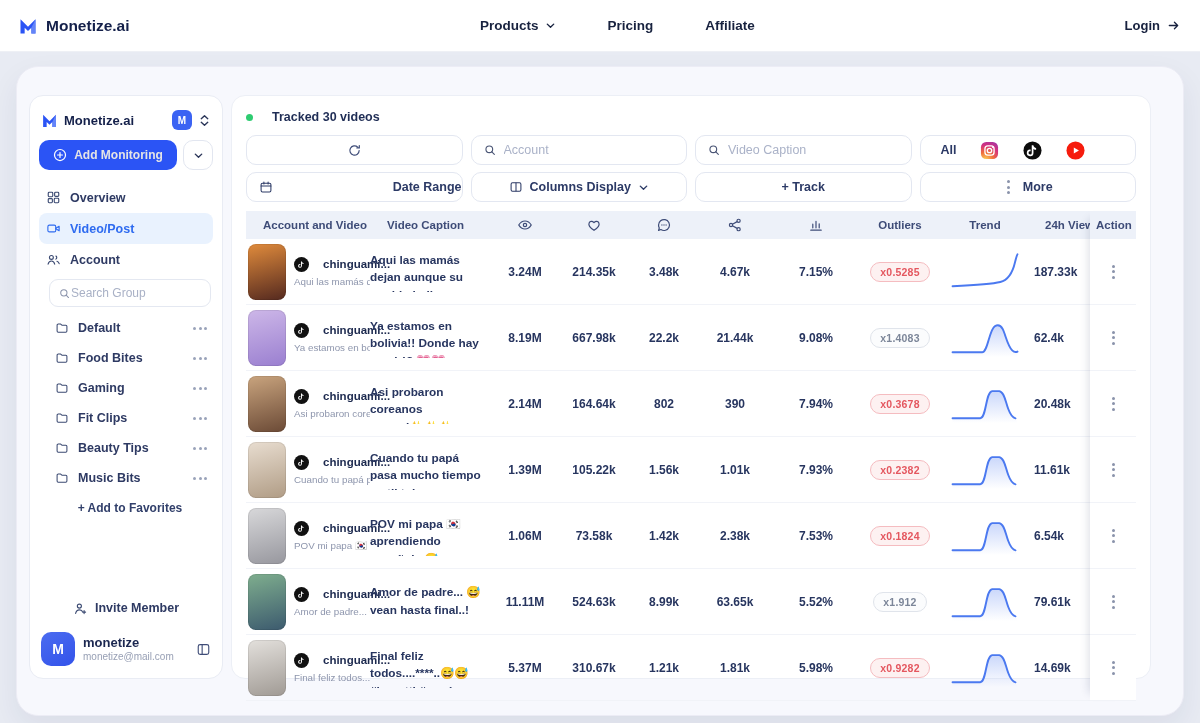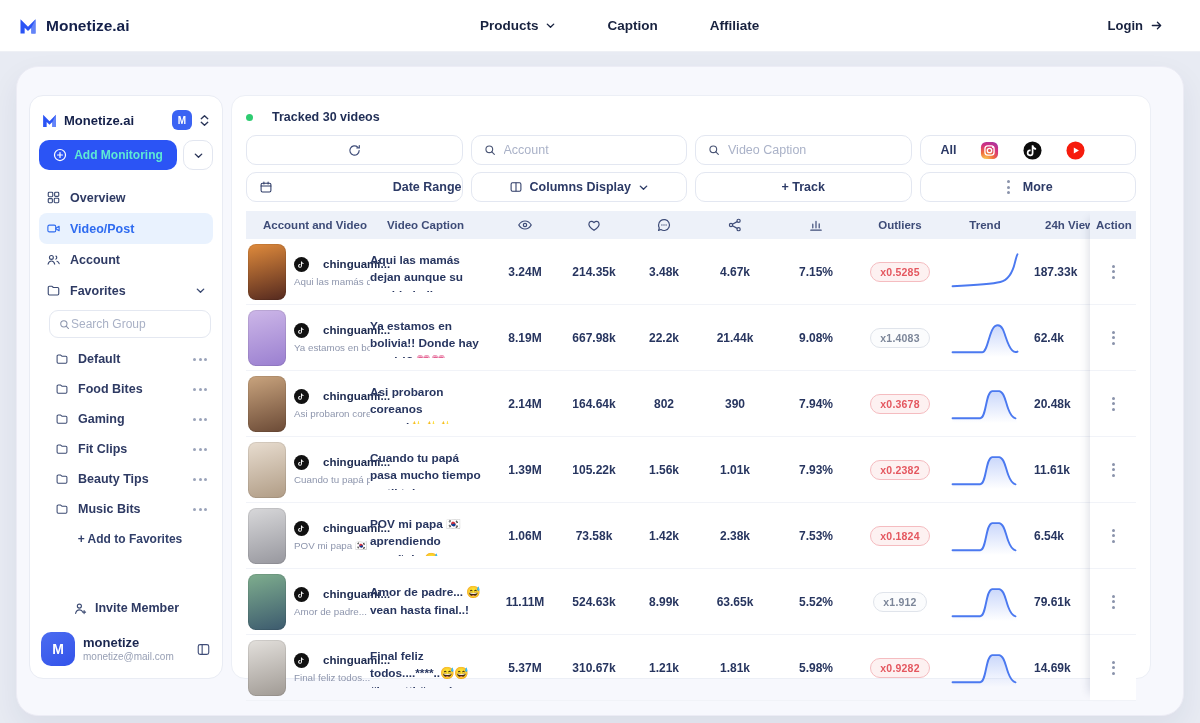--- a/index.html
+++ b/index.html
@@ -6,37 +6,37 @@
   html,body { width:1200px; height:723px; overflow:hidden; background:#e8ebf3;
     font-family:"Liberation Sans", sans-serif; }
 
   
   .topnav { position:absolute; left:0; top:0; width:1200px; height:52px; background:#fff;
     border-bottom:1px solid #eef0f5; display:flex; align-items:center; z-index:5; }
   .brand { display:flex; align-items:center; gap:8px; margin-left:18px; }
   .brand-name { font-size:15.5px; font-weight:700; color:#14204a; }
   .nav-links { position:absolute; left:480px; display:flex; align-items:center; gap:52px; }
   .nav-link { display:flex; align-items:center; gap:6px; font-size:13.5px; font-weight:600; color:#18223f; cursor:pointer; }
-  .nav-right { position:absolute; right:37px; display:flex; align-items:center; gap:7px;
+  .nav-right { position:absolute; right:20px; display:flex; align-items:center; gap:7px;
     font-size:13px; font-weight:600; color:#18223f; cursor:pointer; }
 
   
   .shell { position:absolute; left:16px; top:66px; width:1168px; height:650px;
     background:#f7f8fd; border:1px solid #ececf5; border-radius:22px;
     box-shadow:0 12px 30px rgba(30,40,90,.07); }
 
   
   .sidebar { position:absolute; left:12px; top:28px; width:194px; height:584px; background:#fff;
     border:1px solid #e9ecf4; border-radius:14px; padding:10px 9px; display:flex; flex-direction:column; }
   .sb-head { display:flex; align-items:center; gap:6px; padding:4px 2px 10px 2px; }
   .sb-brand { font-size:13px; font-weight:700; color:#14204a; flex:1; }
   .ws-badge { width:20px; height:20px; border-radius:6px; background:#3b63f3; color:#fff;
     font-size:10px; font-weight:700; display:flex; align-items:center; justify-content:center; }
   .sb-add-row { display:flex; gap:6px; margin-bottom:12px; }
-  .btn-add { flex:1; height:30px; border-radius:10px; background:#2b54f5; color:#5eead4; border:none;
+  .btn-add { flex:1; height:30px; border-radius:10px; background:#2b54f5; color:#e5e5e5; border:none;
     font-size:12px; font-weight:700; display:flex; align-items:center; justify-content:center; gap:7px; cursor:pointer;
     font-family:"Liberation Sans",sans-serif; }
   .btn-add-caret { width:30px; height:30px; border-radius:10px; border:1px solid #e2e6f0; background:#fff;
     display:flex; align-items:center; justify-content:center; cursor:pointer; }
   .sb-item { display:flex; align-items:center; gap:9px; height:31px; border-radius:8px; padding:0 7px;
     font-size:12.5px; font-weight:600; color:#2e3a63; cursor:pointer; }
   .sb-item.active { background:#e9f2fe; color:#2e6bf0; }
   .sb-item .grow { flex:1; }
   .sb-sub { margin-left:8px; margin-top:2px; }
   .sb-search { display:flex; align-items:center; height:28px; border:1px solid #e4e8f1;
@@ -143,21 +143,21 @@
     </svg>
     <span class="brand-name">Monetize.ai</span>
   </div>
   <div class="nav-links">
     <span class="nav-link">
       <span>Products</span>
       <svg class="ic" width="11" height="11" viewBox="0 0 12 12">
           <path d="M2.5 4.5 6 8l3.5-3.5" fill="none" stroke="#18223f" stroke-width="1.5" stroke-linecap="round" stroke-linejoin="round"></path>
         </svg>
     </span>
-    <span class="nav-link">Caption</span>
+    <span class="nav-link">Pricing</span>
     <span class="nav-link">Affiliate</span>
   </div>
   <div class="nav-right">
     <span>Login</span>
     <svg class="ic" width="13" height="13" viewBox="0 0 14 14">
         <path d="M2.5 7h9M8 3.5 11.5 7 8 10.5" fill="none" stroke="#18223f" stroke-width="1.4" stroke-linecap="round" stroke-linejoin="round"></path>
       </svg>
   </div>
 </div>
 
@@ -213,30 +213,20 @@
     </div>
     <div class="sb-item">
       <svg class="ic" width="15" height="15" viewBox="0 0 20 20">
           <g fill="none" stroke="#3b4a72" stroke-width="1.5" stroke-linecap="round">
             <circle cx="7.2" cy="7.2" r="2.6"></circle>
             <path d="M2.8 16.2c.6-2.7 2.3-4.2 4.4-4.2s3.8 1.5 4.4 4.2"></path>
             <path d="M13.2 5.4a2.4 2.4 0 0 1 0 4.1M14.6 12.3c1.5.3 2.5 1.5 3 3.3"></path>
           </g>
         </svg>
       <span>Account</span>
-    </div>
-    <div class="sb-item">
-      <svg class="ic" width="15" height="15" viewBox="0 0 20 20">
-          <path d="M3 6a1.6 1.6 0 0 1 1.6-1.6h3.5L9.8 6h5.6A1.6 1.6 0 0 1 17 7.6v6.8A1.6 1.6 0 0 1 15.4 16H4.6A1.6 1.6 0 0 1 3 14.4z" fill="none" stroke="#3b4a72" stroke-width="1.5" stroke-linejoin="round"></path>
-        </svg>
-      <span>Favorites</span>
-      <span class="grow"></span>
-      <svg class="ic" width="11" height="11" viewBox="0 0 12 12">
-          <path d="M2.5 4.5 6 8l3.5-3.5" fill="none" stroke="#3b4a72" stroke-width="1.5" stroke-linecap="round" stroke-linejoin="round"></path>
-        </svg>
     </div>
 
     <div class="sb-sub">
       <div class="sb-search">
         <svg class="ic" width="13" height="13" viewBox="0 0 20 20">
             <circle cx="9" cy="9" r="4.8" fill="none" stroke="#8a93ab" stroke-width="1.6"></circle>
             <path d="m12.6 12.6 3.6 3.6" stroke="#8a93ab" stroke-width="1.6" stroke-linecap="round"></path>
           </svg>
         <input placeholder="Search Group" style="">
       </div>

